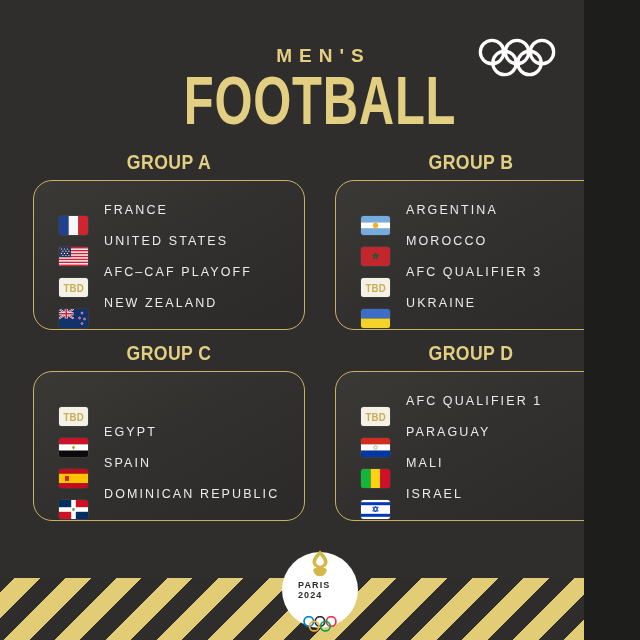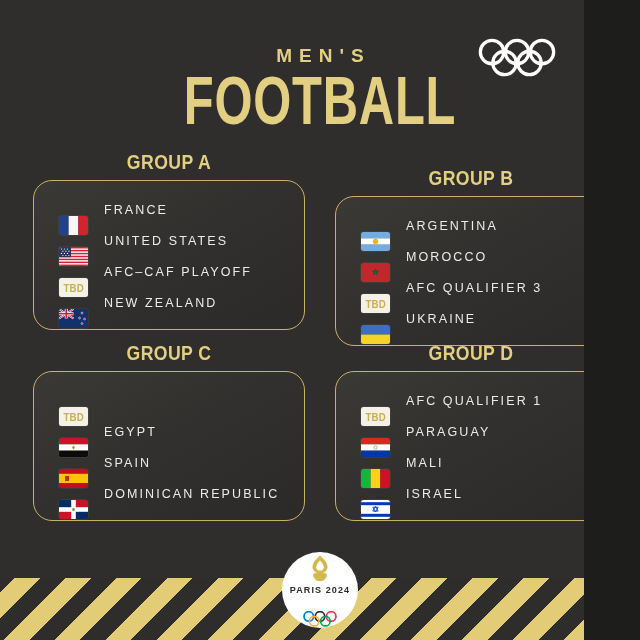--- a/index.html
+++ b/index.html
@@ -52,21 +52,21 @@
     width: 78px;
     height: 38px;
   }
 
   
   .group {
     position: absolute;
     width: 272px;
   }
   .group-a { left: 33px;  top: 150px; }
-  .group-b { left: 335px; top: 166px; }
+  .group-b { left: 335px; top: 150px; }
   .group-c { left: 33px;  top: 341px; }
   .group-d { left: 335px; top: 341px; }
 
   .group-title {
     text-align: center;
     color: #e3cf82;
     font-size: 21px;
     font-weight: bold;
     letter-spacing: 0.5px;
     height: 28px;
@@ -149,20 +149,21 @@
     justify-content: center;
     z-index: 5;
   }
   .badge-flame { width: 30px; height: 30px; margin-bottom: 1px; }
   .badge-text {
     color: #2c2b29;
     font-size: 9px;
     font-weight: bold;
     letter-spacing: 1.1px;
     margin-bottom: 16px;
+    padding-left: 16px;
   }
   .badge-rings { width: 34px; height: 15px; }
 </style>
 </head>
 <body>
 
 <div id="page">
 
   <div class="kicker">MEN'S</div>
   <div class="title">FOOTBALL</div>

